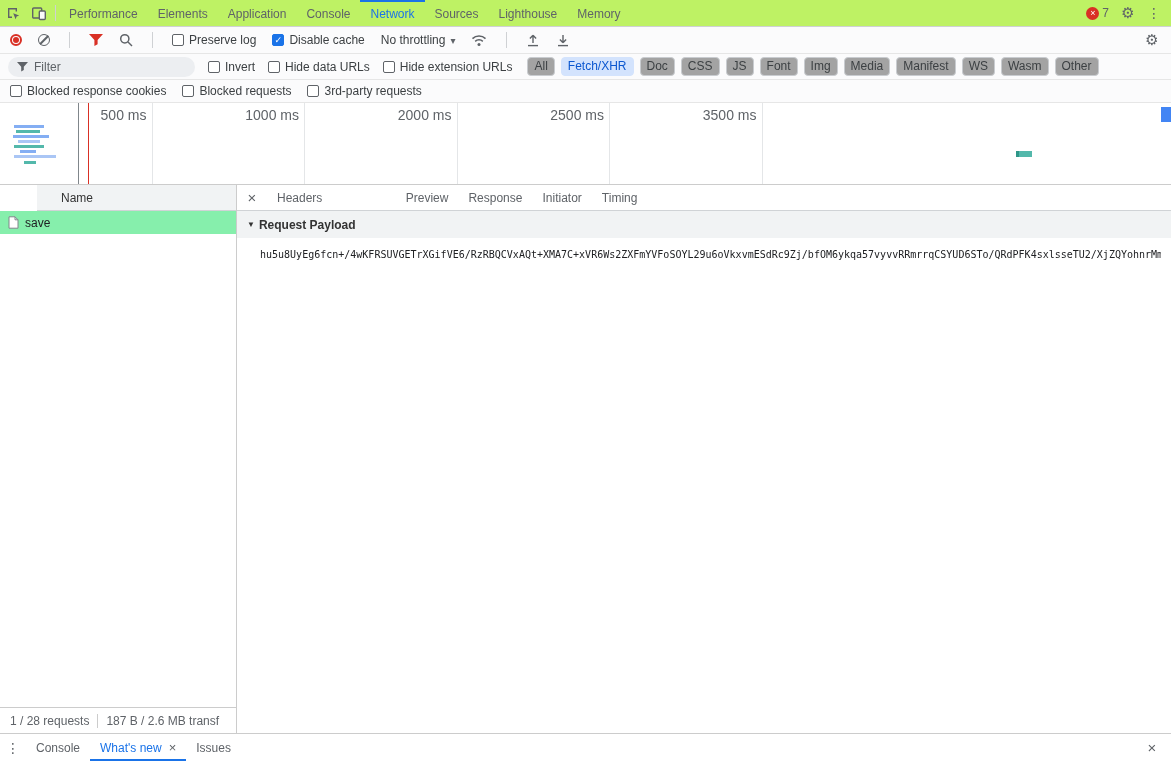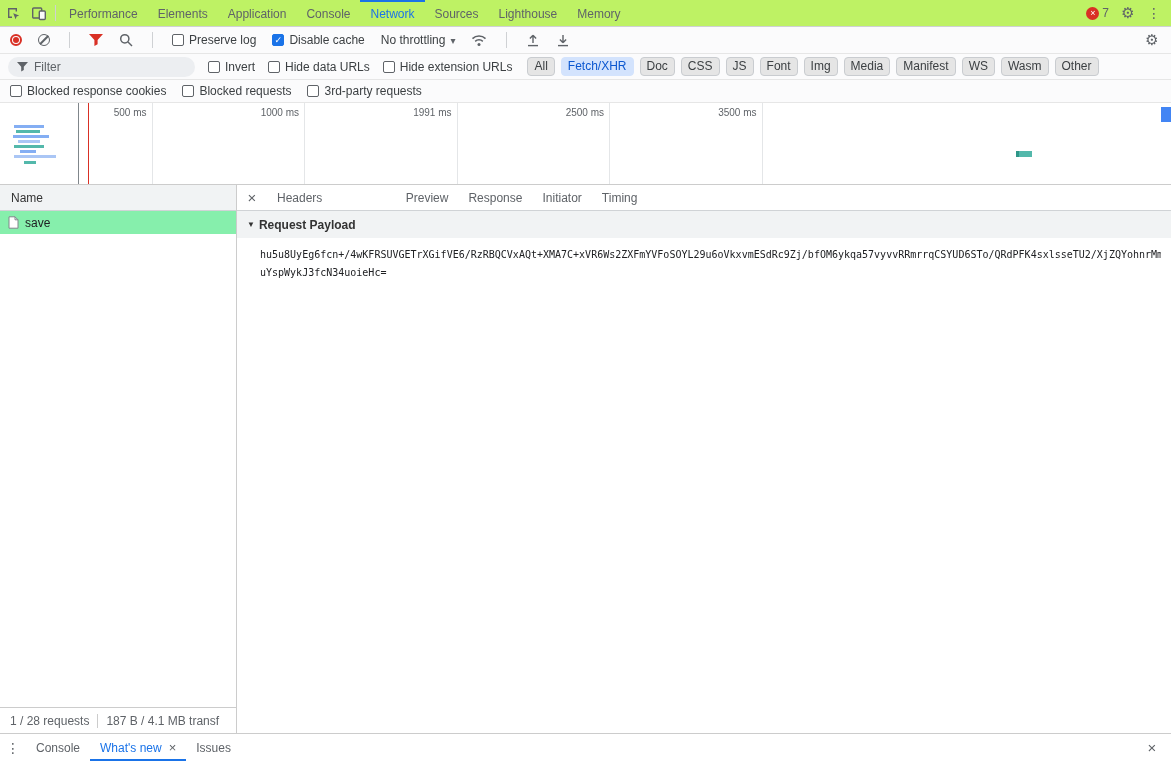--- a/index.html
+++ b/index.html
@@ -77,46 +77,46 @@
     width: 187px; height: 20px; background: #eceef1; border-radius: 10px;
     display: flex; align-items: center; gap: 6px; padding: 0 9px; flex: none;
   }
   .filter-input {
     border: none; outline: none; background: transparent; width: 140px;
     font-family: inherit; font-size: 12px; color: #8b5cf6;
   }
   .filter-input::placeholder { color: #5f6368; }
   .pills { display: flex; align-items: center; gap: 6px; margin-left: 2px; }
   .pill {
-    border: 1px solid #c9ccd0; border-radius: 4px; background: #e5e5e5;
+    border: 1px solid #c9ccd0; border-radius: 4px; background: #a3a3a3;
     padding: 1px 6px 2px; color: #3c4043; cursor: pointer; white-space: nowrap;
   }
   .pill.active { background: #d3e3fd; border-color: #d3e3fd; color: #0b57d0; }
 
   .toolbar4 { height: 23px; padding: 0 10px; gap: 16px; }
 
   
   .timeline {
     flex: none; height: 82px; position: relative; background: #fff;
     border-bottom: 1px solid #ccc; overflow: hidden; cursor: crosshair;
   }
   .tl-cols { position: absolute; inset: 0; display: flex; }
   .tl-col {
     width: 152.5px; flex: none; border-right: 1px solid #e4e6e8;
-    font-size: 10px; color: #5f6368; text-align: right; padding: 4px 5px 0 12px;
+    font-size: 14px; color: #5f6368; text-align: right; padding: 4px 5px 0 12px;
   }
   .tl-bar { position: absolute; }
   .marker { position: absolute; top: 0; bottom: 0; width: 1px; }
 
   
   .split { flex: 1; display: flex; min-height: 0; }
   .left-panel { width: 237px; flex: none; border-right: 1px solid #ccc; display: flex; flex-direction: column; }
   .grid-header {
     flex: none; height: 26px; background: #f1f3f4; border-bottom: 1px solid #d0d3d6;
-    display: flex; align-items: center; padding: 0 11px; color: #333;
+    display: flex; align-items: center; padding: 0 24px; color: #333; margin-left: 37px;
   }
   .req-row {
     flex: none; height: 23px; display: flex; align-items: center; gap: 6px;
     padding: 0 8px; background: #86efac; color: #202124; cursor: pointer;
   }
   .left-spacer { flex: 1; }
   .status-bar {
     flex: none; height: 26px; border-top: 1px solid #ccc;
     display: flex; align-items: center; gap: 8px; padding: 0 10px;
     color: #5f6368; white-space: nowrap; overflow: hidden; margin-top: 17px;
@@ -315,21 +315,21 @@
     <label class="cb">
       <span class="box"></span>
       <span>3rd-party requests</span>
     </label>
   </div>
 
   <div class="timeline">
     <div class="tl-cols">
       <div class="tl-col">500 ms</div>
       <div class="tl-col">1000 ms</div>
-      <div class="tl-col">1991 ms</div>
+      <div class="tl-col">2000 ms</div>
       <div class="tl-col">2500 ms</div>
       <div class="tl-col">3500 ms</div>
     </div>
 
     <div class="tl-bar" style="left:14px;top:22px;width:30px;height:3px;background:#84aef3"></div>
     <div class="tl-bar" style="left:16px;top:27px;width:24px;height:3px;background:#53b8ab"></div>
     <div class="tl-bar" style="left:13px;top:32px;width:36px;height:3px;background:#84aef3"></div>
     <div class="tl-bar" style="left:18px;top:37px;width:22px;height:3px;background:#aac6f5"></div>
     <div class="tl-bar" style="left:14px;top:42px;width:30px;height:3px;background:#53b8ab"></div>
     <div class="tl-bar" style="left:20px;top:47px;width:16px;height:3px;background:#84aef3"></div>
@@ -353,21 +353,21 @@
             <path d="M1 .8h6l3 3v8.4H1z" fill="#fff" stroke="#80868b" stroke-width="1"></path>
             <path d="M7 .8v3h3" fill="none" stroke="#80868b" stroke-width="1"></path>
           </svg>
         </span>
         <span>save</span>
       </div>
       <div class="left-spacer"></div>
       <div class="status-bar">
         <span>1 / 28 requests</span>
         <span class="status-sep"></span>
-        <span>187 B / 4.1 MB transf</span>
+        <span>187 B / 2.6 MB transf</span>
       </div>
     </aside>
 
     <section class="details">
       <div class="det-tabs">
         <span class="det-close">
           <span>×</span>
         </span>
         <div class="det-tab">Headers</div>
         <div class="det-tab active">Payload</div>
@@ -375,21 +375,20 @@
         <div class="det-tab">Response</div>
         <div class="det-tab">Initiator</div>
         <div class="det-tab">Timing</div>
       </div>
       <div class="payload-header">
         <span class="tri">▼</span>
         <span>Request Payload</span>
       </div>
       <div class="payload-body">
         <div class="payload-line">hu5u8UyEg6fcn+/4wKFRSUVGETrXGifVE6/RzRBQCVxAQt+XMA7C+xVR6Ws2ZXFmYVFoSOYL29u6oVkxvmESdRc9Zj/bfOM6ykqa57vyvvRRmrrqCSYUD6STo/QRdPFK4sxlsseTU2/XjZQYohnrMmo</div>
-        <div class="payload-line">uYspWykJ3fcN34uoieHc=</div>
       </div>
     </section>
   </div>
 
   <footer class="drawer">
     <span class="iconbtn">
       <span class="glyph dots-glyph">⋮</span>
     </span>
     <div class="drawer-tab">
       <span>Console</span>

